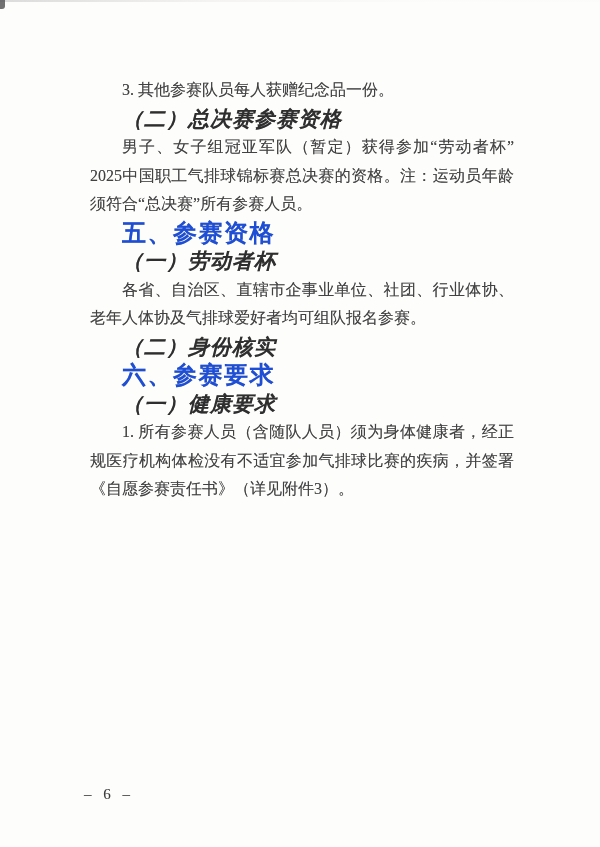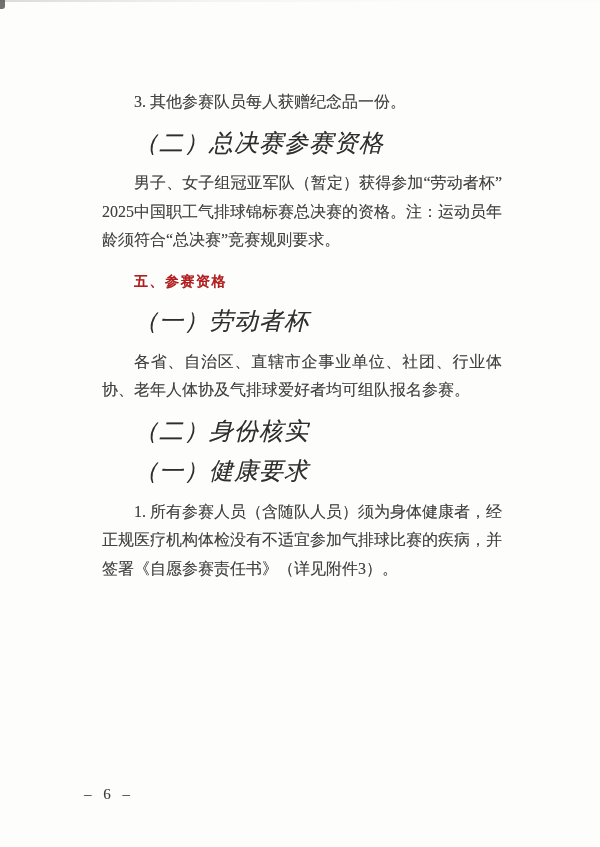--- a/index.html
+++ b/index.html
@@ -19,54 +19,55 @@
   .corner-mark {
     position:absolute; top:0; left:0; width:5px; height:9px;
     background:#585858; border-radius:0 0 3px 0; opacity:.85;
   }
   .content {
     position:absolute; left:90px; top:76px; width:424px;
     color:#424242;
     font-size:16px; line-height:28.5px;
     text-shadow:0 0 .4px rgba(70,70,70,.45);
   }
-  .content p { margin:12px; text-indent:32px; text-align:justify; }
+  .content p { margin:0; text-indent:32px; text-align:justify; }
   .block-body { text-align:justify; }
   .block-heading1 {
     font-family:"Liberation Sans", sans-serif;
     font-weight:700; font-style:normal;
-    font-size:14px; color:#b91c1c;
+    font-size:24px; color:#1d4ed8;
     letter-spacing:1.5px; text-align:center;
   }
   .block-heading2 {
     font-family:"Liberation Serif", serif;
-    font-weight:400; font-style:italic;
-    font-size:24px; color:#2e2e2e;
+    font-weight:700; font-style:italic;
+    font-size:21px; color:#2e2e2e;
     letter-spacing:1px; text-align:left;
   }
   .page-number {
     position:absolute; left:84px; top:786px;
     font-family:"Liberation Serif", serif;
     font-size:15px; color:#3d3d3d; letter-spacing:4px;
     text-shadow:0 0 .4px rgba(70,70,70,.45);
   }
 </style>
 </head>
 <body>
 
 <div class="page">
   <div class="top-edge"></div>
   <div class="corner-mark"></div>
 
   <main class="content" id="doc-blocks">
       <p class="block-body">3. 其他参赛队员每人获赠纪念品一份。</p>
       <p class="block-heading2">（二）总决赛参赛资格</p>
-      <p class="block-body">男子、女子组冠亚军队（暂定）获得参加“劳动者杯”2025中国职工气排球锦标赛总决赛的资格。注：运动员年龄须符合“总决赛”竞赛规则要求。</p>
+      <p class="block-body">男子、女子组冠亚军队（暂定）获得参加“劳动者杯”2025中国职工气排球锦标赛总决赛的资格。注：运动员年龄须符合“总决赛”所有参赛人员。</p>
       <p class="block-heading1">五、参赛资格</p>
       <p class="block-heading2">（一）劳动者杯</p>
       <p class="block-body">各省、自治区、直辖市企事业单位、社团、行业体协、老年人体协及气排球爱好者均可组队报名参赛。</p>
       <p class="block-heading2">（二）身份核实</p>
+      <p class="block-heading1">六、参赛要求</p>
       <p class="block-heading2">（一）健康要求</p>
       <p class="block-body">1. 所有参赛人员（含随队人员）须为身体健康者，经正规医疗机构体检没有不适宜参加气排球比赛的疾病，并签署《自愿参赛责任书》（详见附件3）。</p>
     </main>
 
   <footer class="page-number">– 6 –</footer>
 </div>
 
 </body></html>

